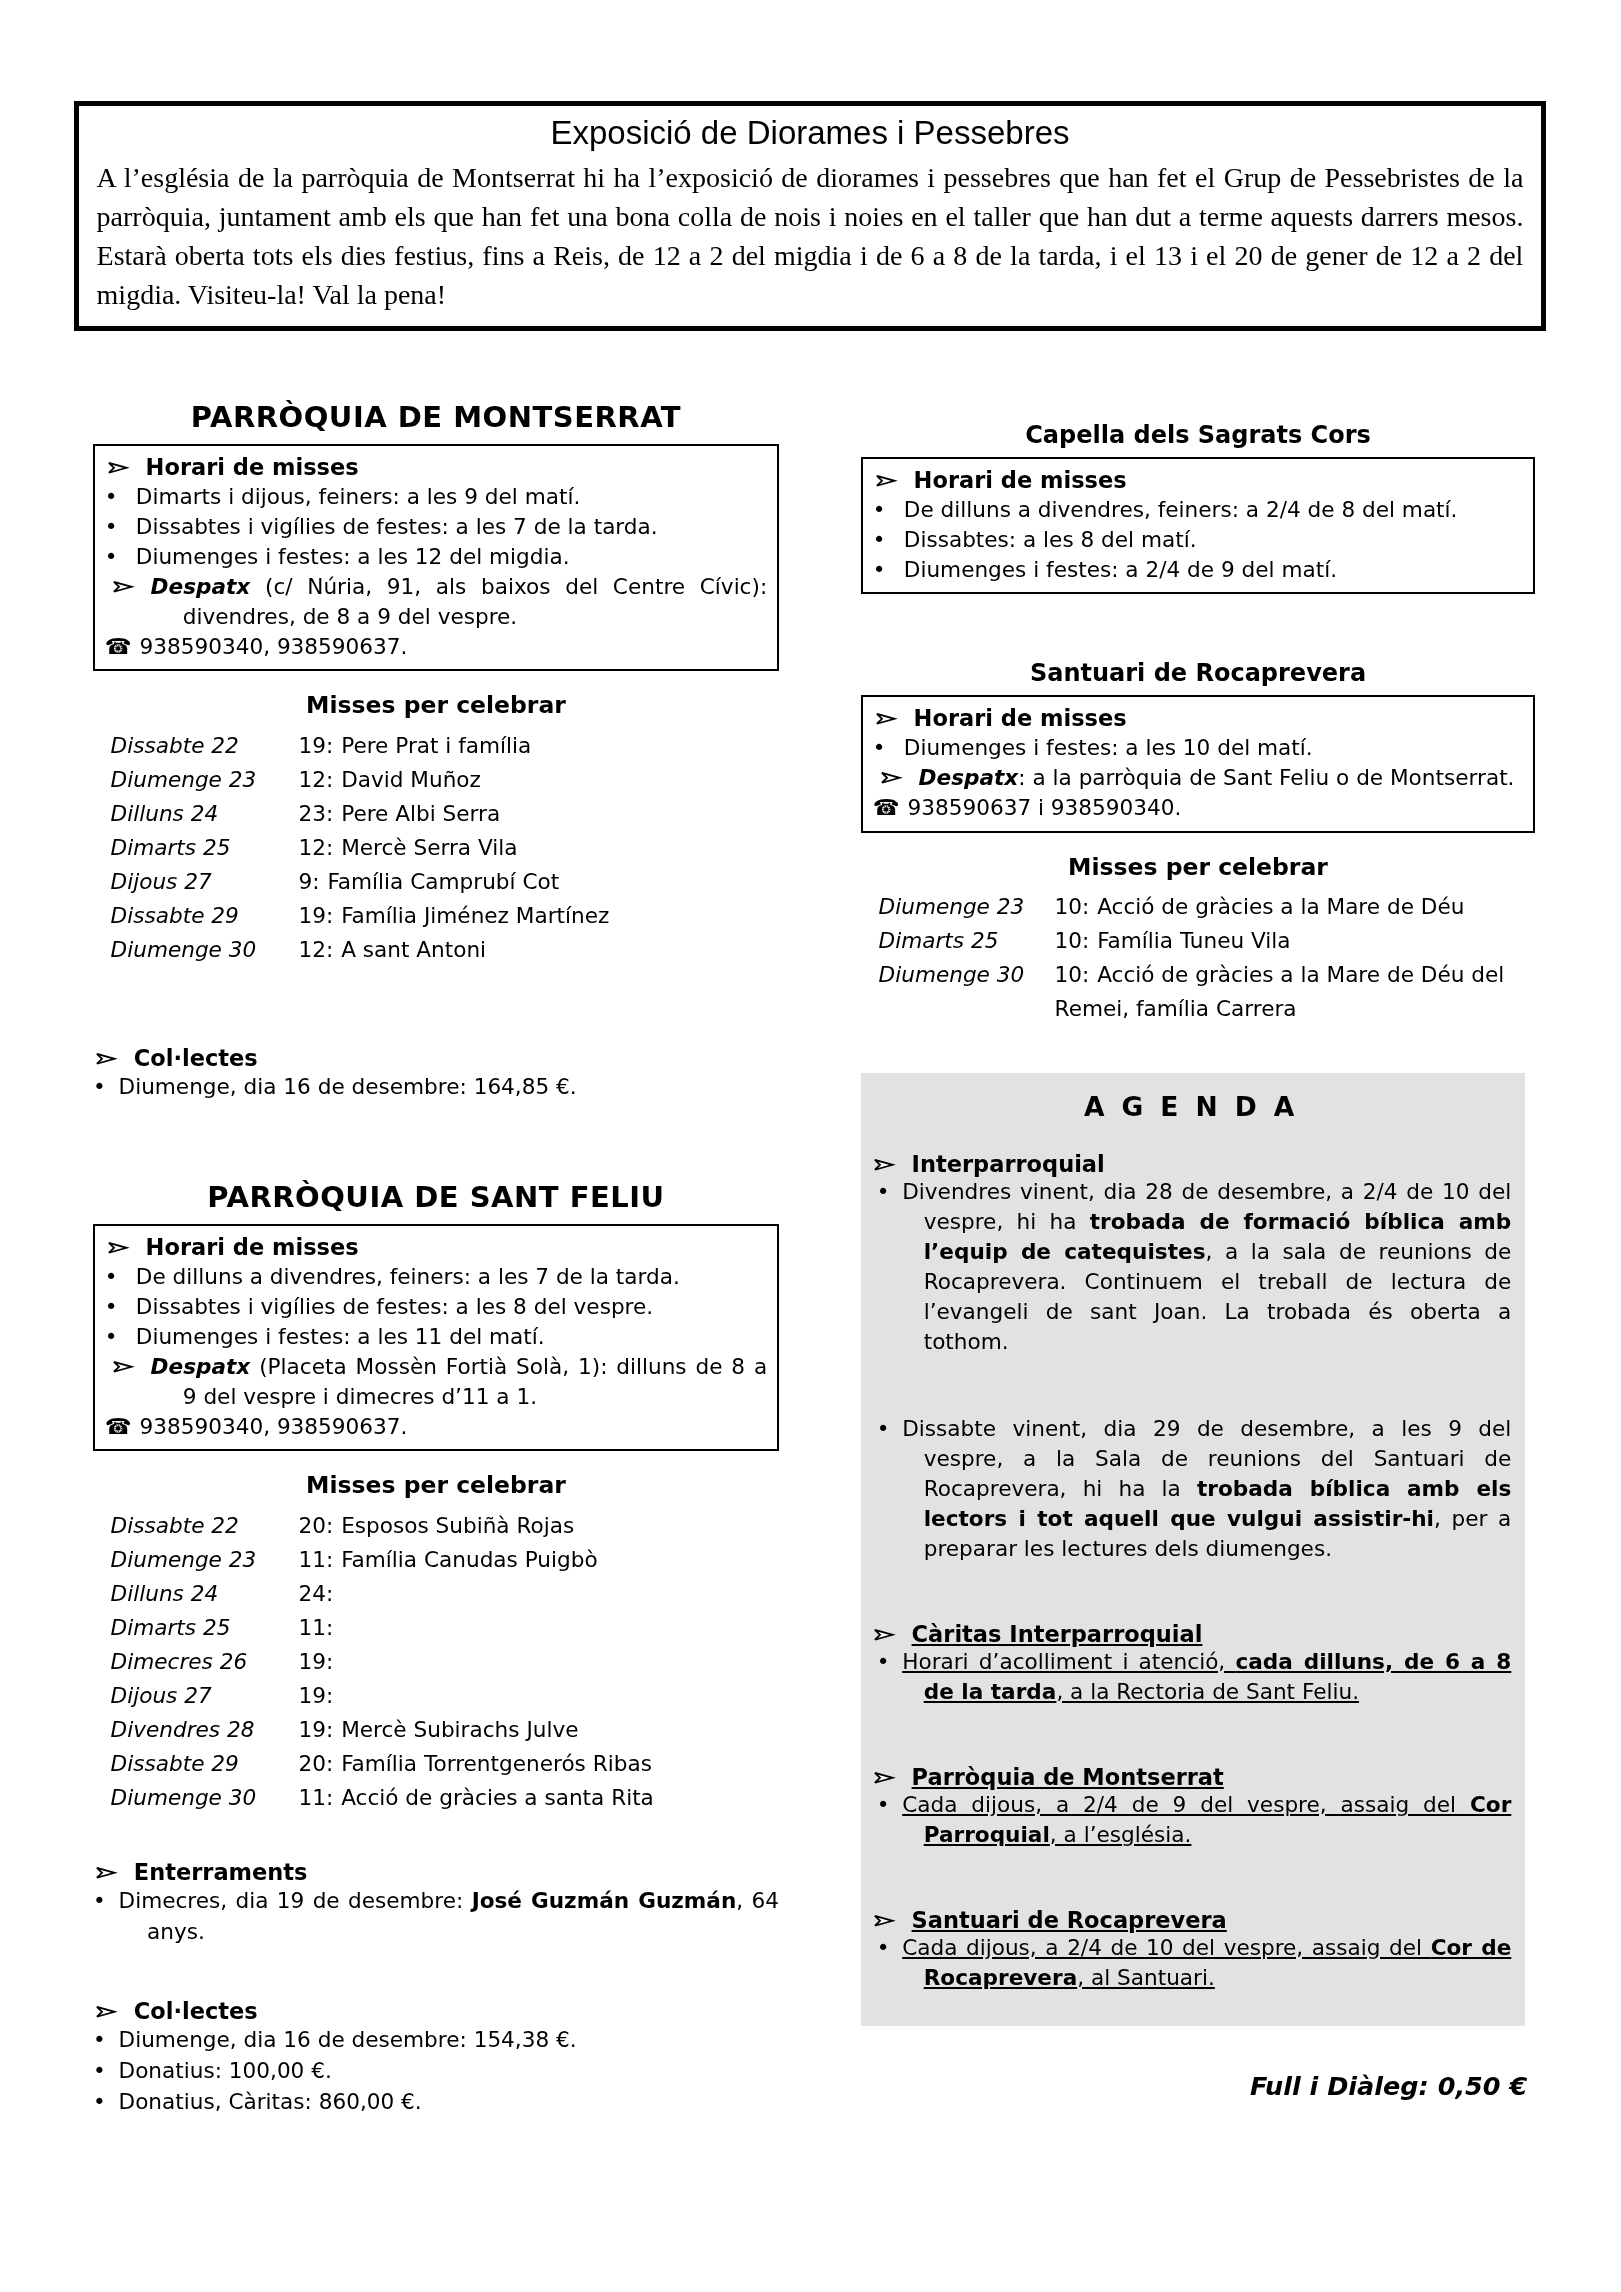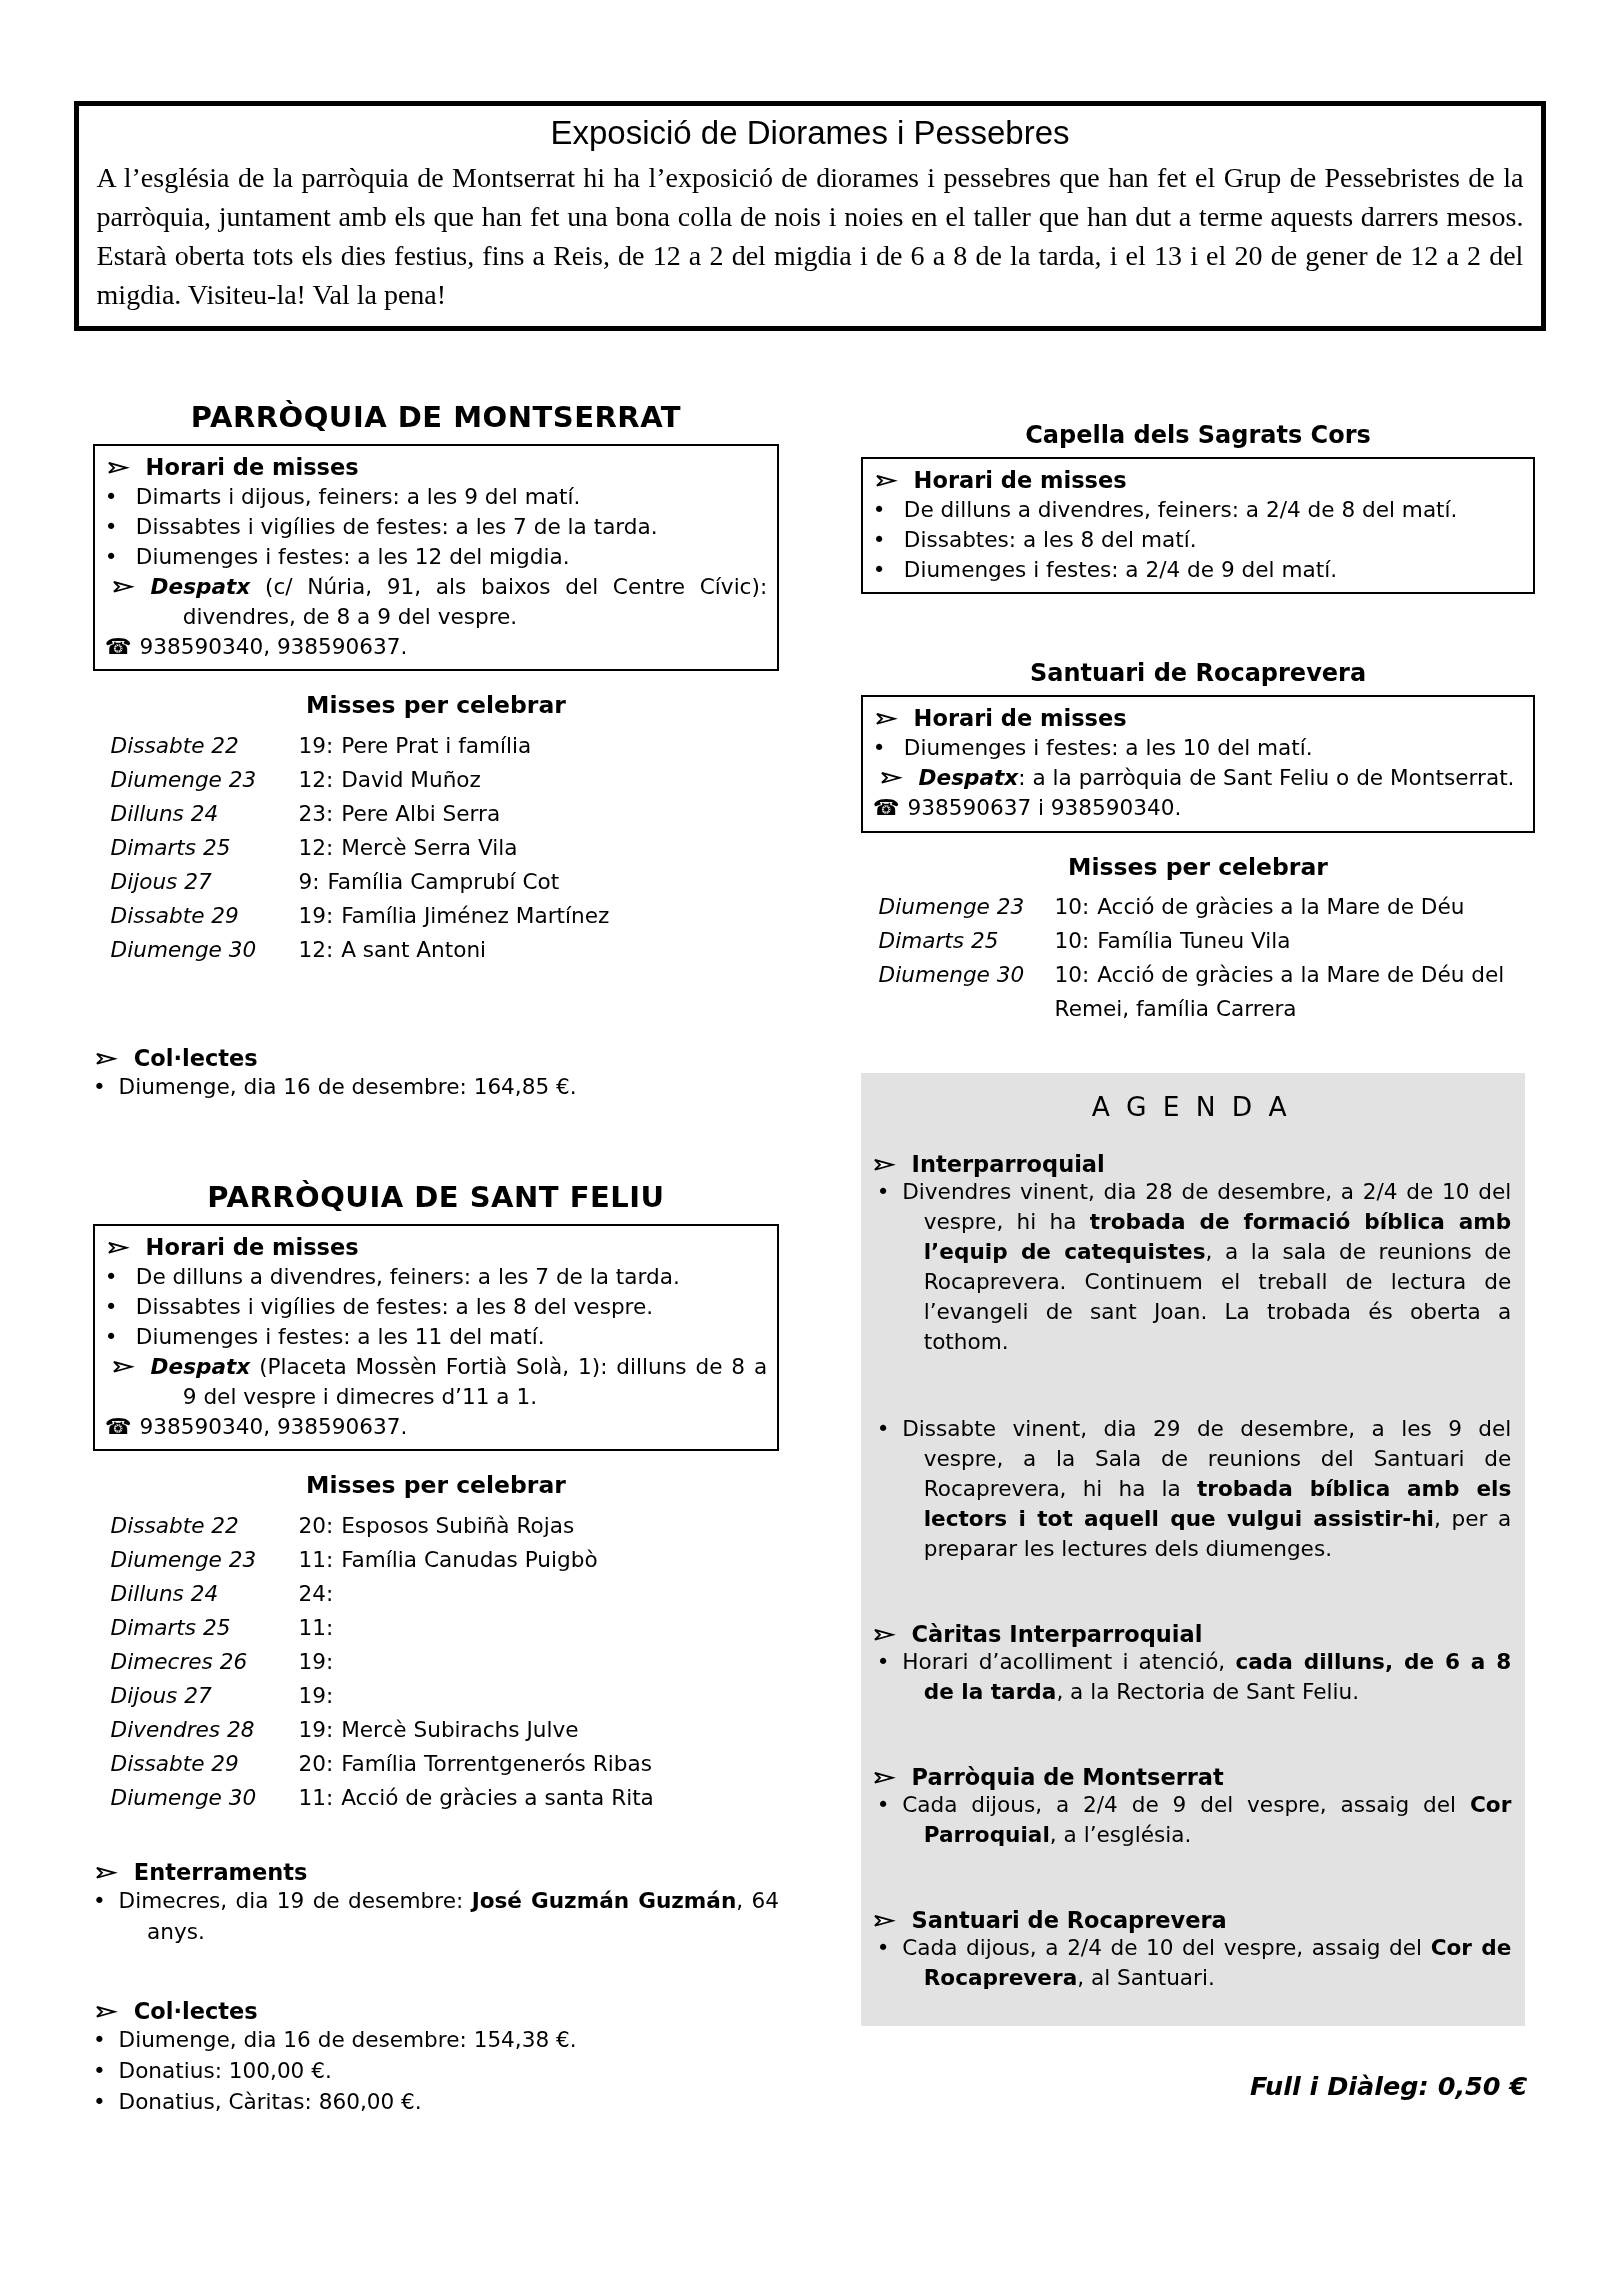--- a/index.html
+++ b/index.html
@@ -49,22 +49,22 @@
   .gap-lg{margin-top:78px;}
   .gap-sm{margin-top:44px;}
   .blist-plain{font-size:21.6px;line-height:31px;}
   .blist-just{font-size:21.6px;line-height:31px;text-align:justify;}
   .bullet-wrap{padding-left:54px;text-indent:-54px;}
   .blt-sm{display:inline-block;width:25.5px;text-indent:0;}
 
   
   .agenda{margin-top:47px;background:#e2e2e2;box-sizing:border-box;width:664px;
           padding:17.6px 13.7px 33px 9.8px;}
-  .agenda-title{font-size:26.5px;font-weight:normal;text-align:center;letter-spacing:3.9px;margin-bottom:29px;}
-  .agenda-sec + .agenda-sec{margin-top:57px;}
+  .agenda-title{font-size:26.5px;font-weight:bold;text-align:center;letter-spacing:3.9px;margin-bottom:29px;}
+  .agenda-sec + .agenda-sec{margin-top:57px;text-decoration:underline;}
   .agenda-heading{font-size:22.5px;font-weight:bold;margin-bottom:0;}
   .agenda-item{font-size:21.6px;line-height:30px;text-align:justify;margin-left:5.9px;
                padding-left:47px;text-indent:-47px;}
   .agenda-item + .agenda-item{margin-top:57px;}
   .agenda-item .blt{width:25.5px;}
 
   .footer-note{margin-top:45px;text-align:right;font-size:25.5px;font-weight:bold;font-style:italic;
                padding-right:7.8px;}
 </style>
 </head>

